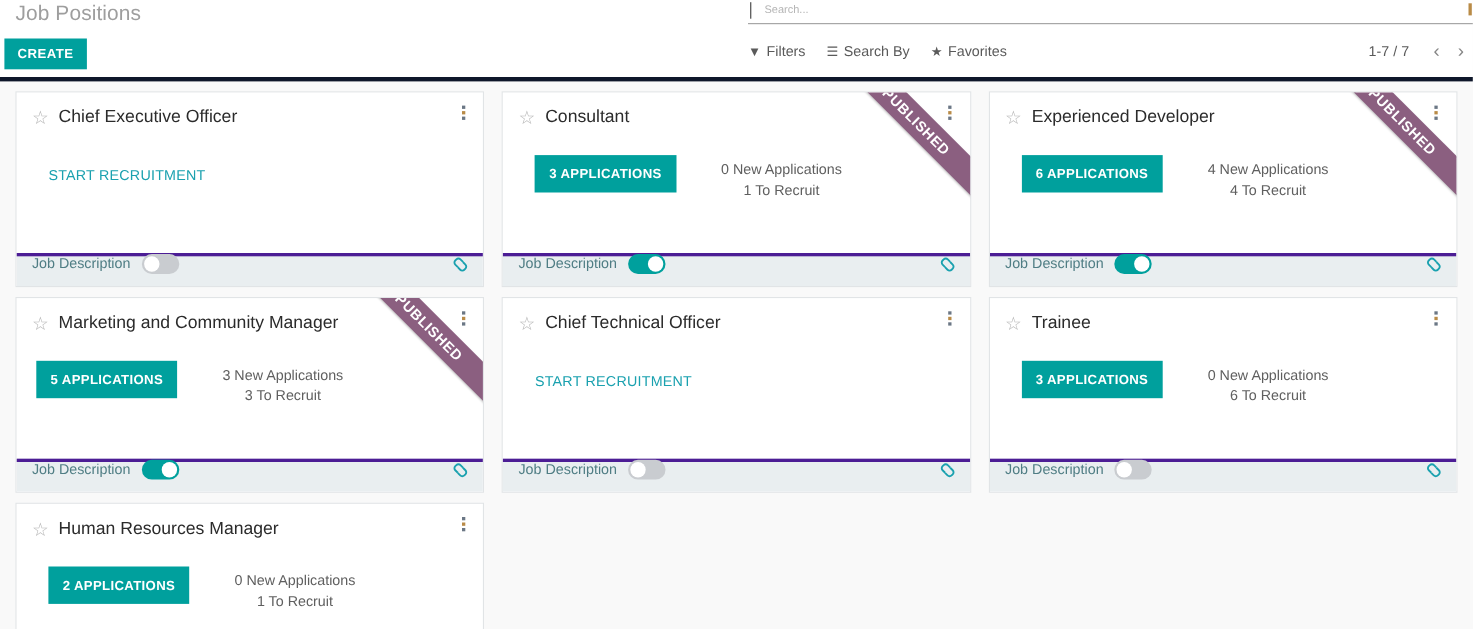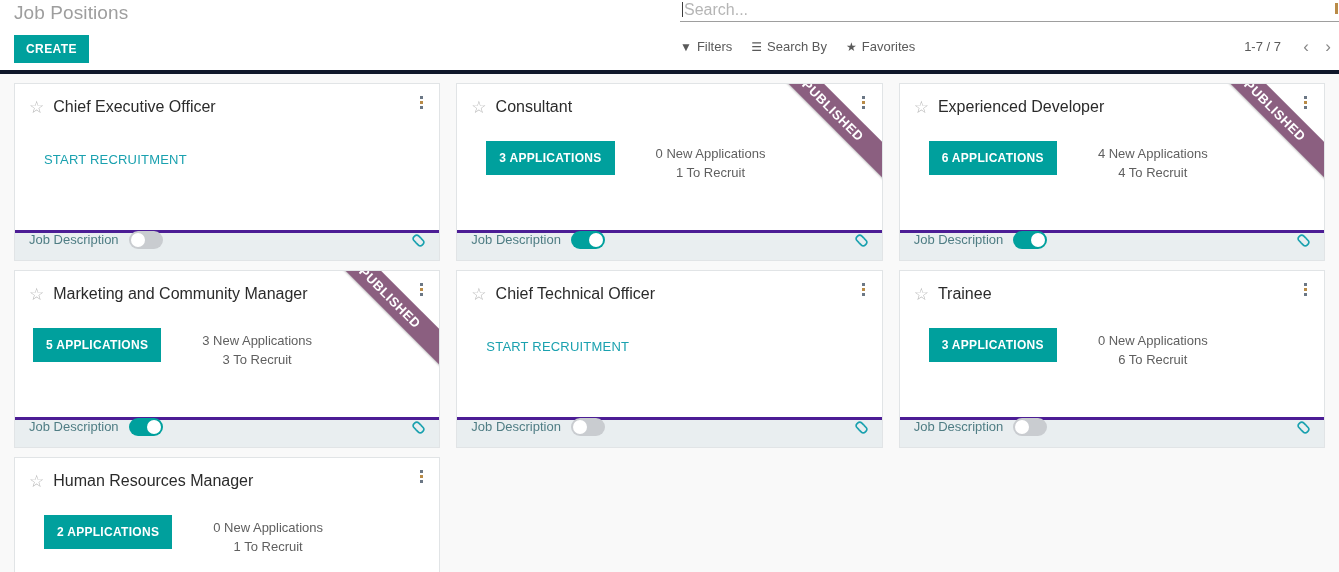--- a/index.html
+++ b/index.html
@@ -21,21 +21,21 @@
   .breadcrumb {
     position: absolute;
     left: 14px; top: 0px;
     font-size: 19px;
     color: #9e9e9e;
     letter-spacing: .1px;
     line-height: 26px;
   }
   .create-btn {
     position: absolute;
-    left: 14px; top: 35px;
+    left: 4px; top: 35px;
     background: #00a09d;
     color: #ffffff;
     border: none;
     font-family: "Liberation Sans", sans-serif;
     font-size: 12px;
     font-weight: bold;
     letter-spacing: .4px;
     padding: 7px 12px 7px 12px;
     cursor: pointer;
     line-height: 14px;
@@ -50,27 +50,27 @@
     border-bottom: 1px solid #9e9e9e;
   }
   .search-caret {
     position: absolute;
     left: 2px; top: 2px;
     width: 1px; height: 15px;
     background: #3c3c3c;
   }
   .search-input {
     position: absolute;
-    left: 4px; top: 0px;
+    left: 15px; top: 0px;
     width: 600px;
     border: none;
     outline: none;
     background: transparent;
     font-family: "Liberation Sans", sans-serif;
-    font-size: 16px;
+    font-size: 10px;
     color: #7f1d1d;
     line-height: 20px;
     height: 20px;
   }
   .search-input::placeholder { color: #b5b5b5; }
   .search-toggle {
     position: absolute;
     right: 1px; top: 3px;
     width: 3px; height: 11px;
     background: #b98b47;

